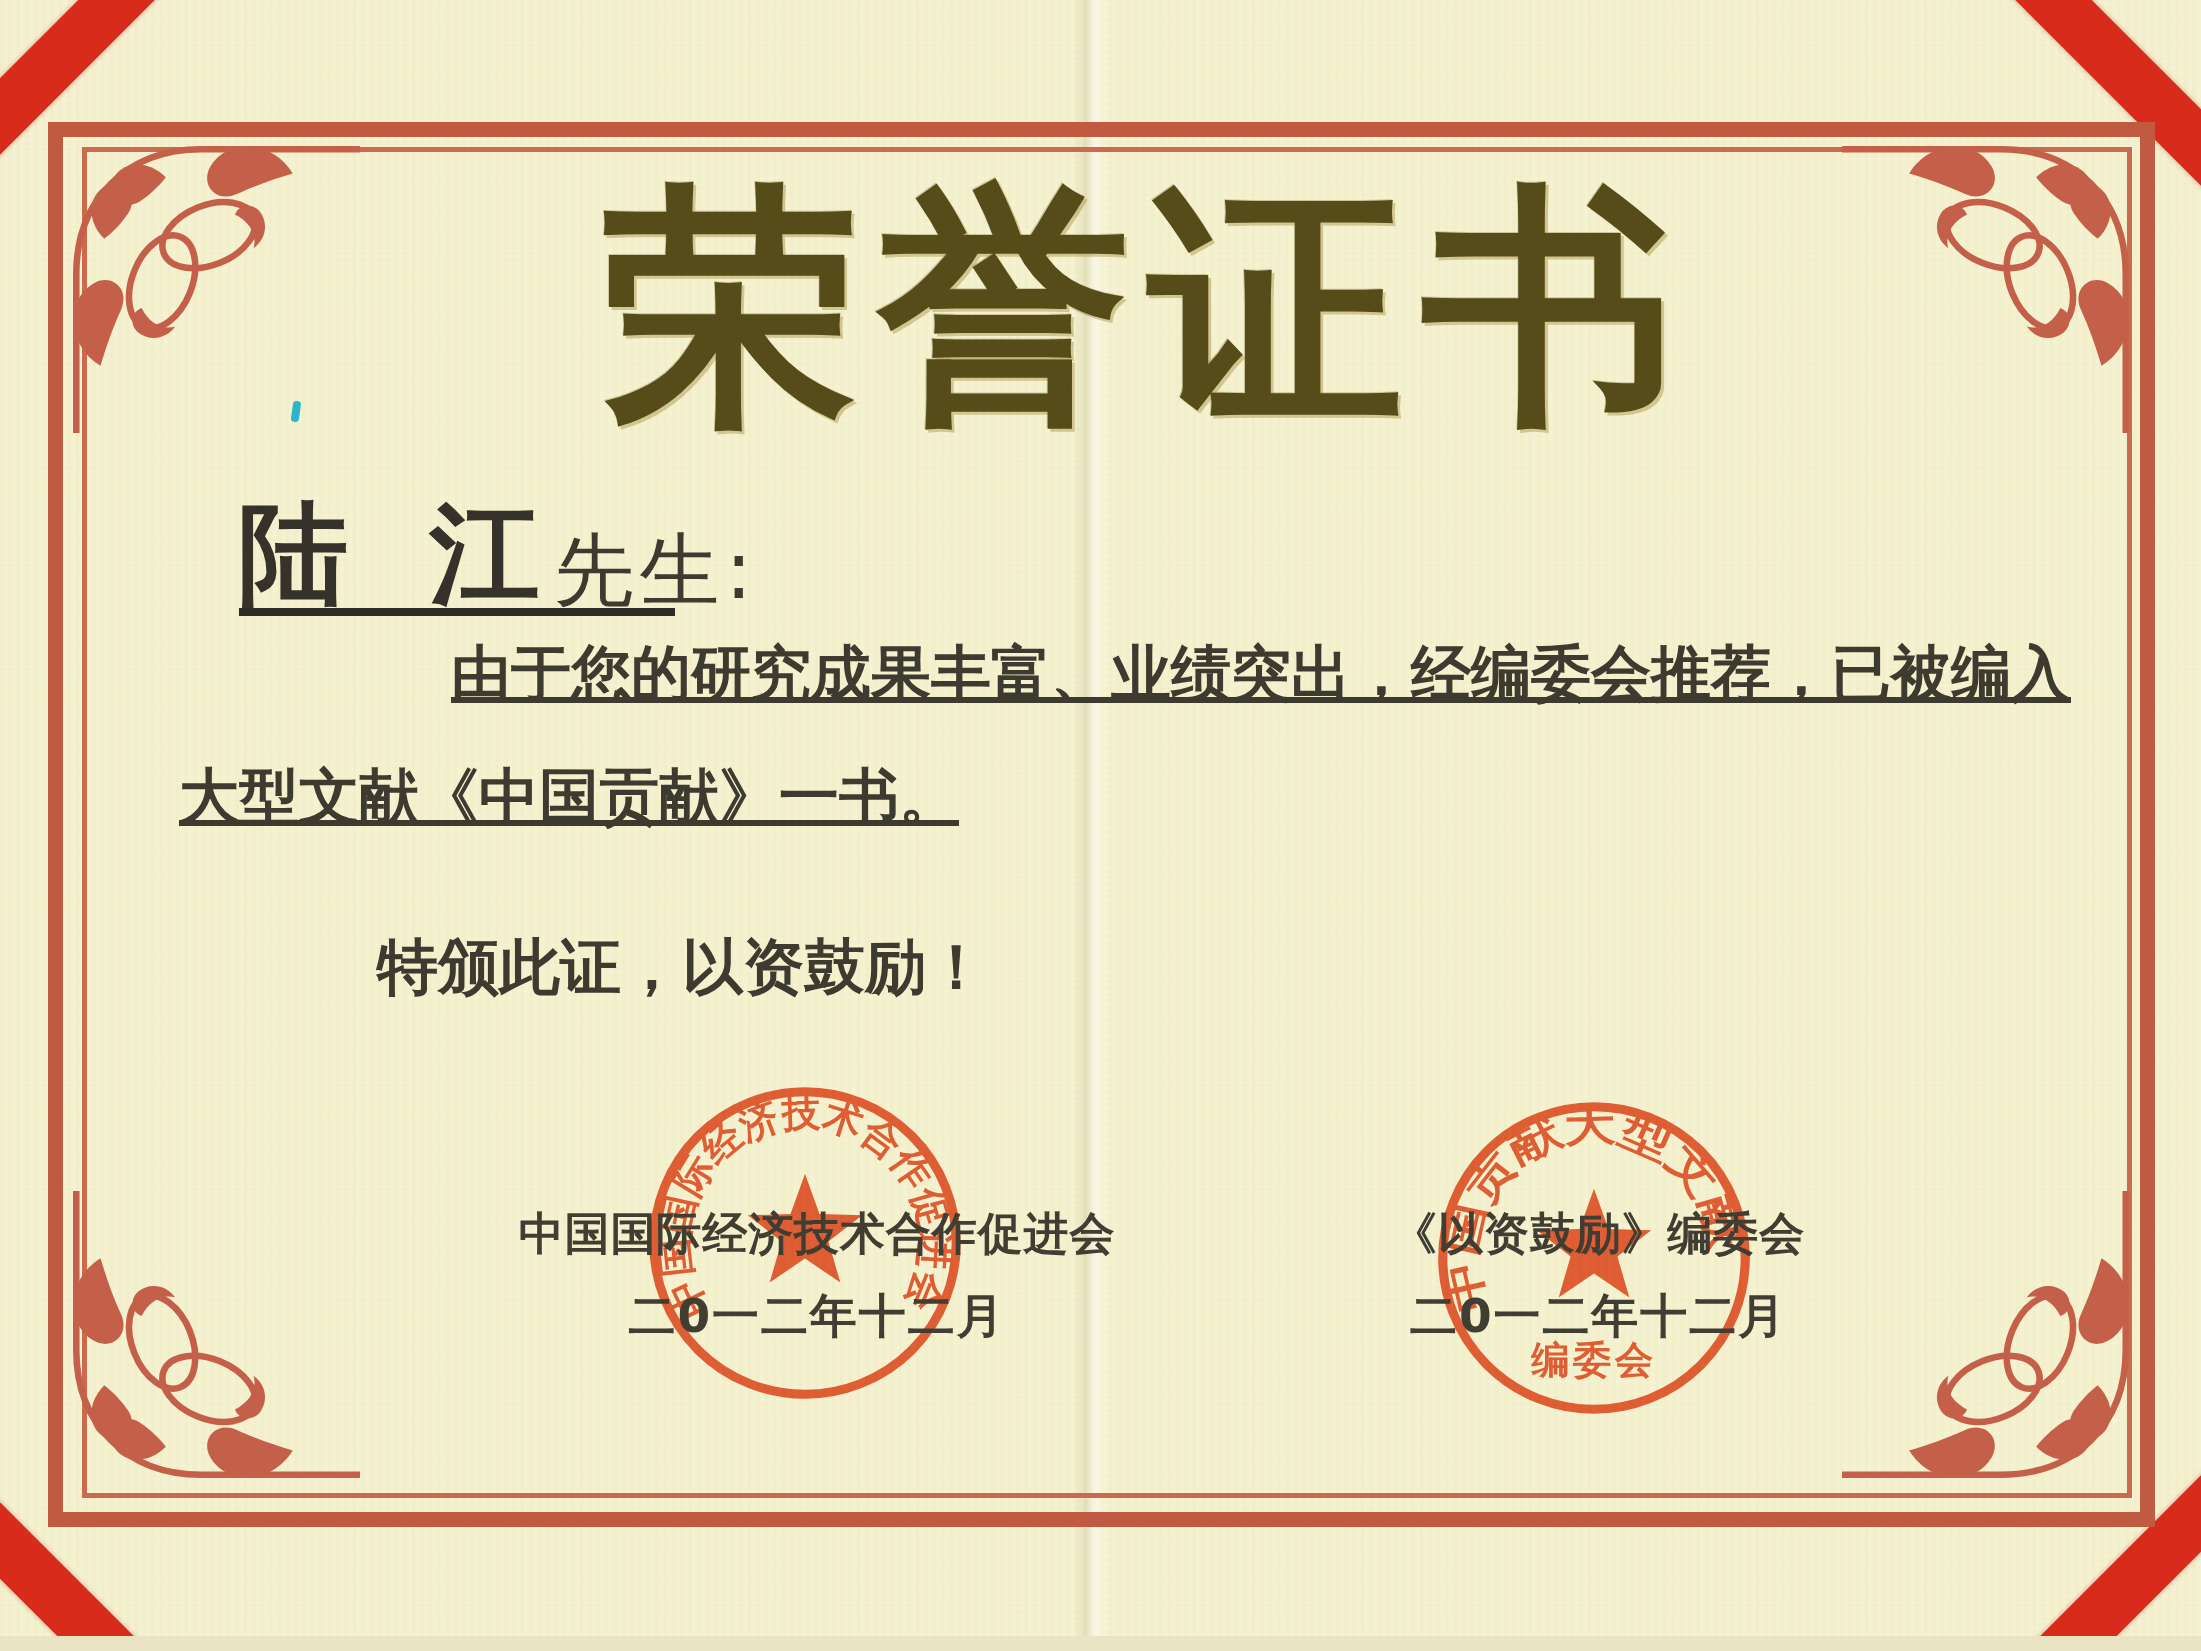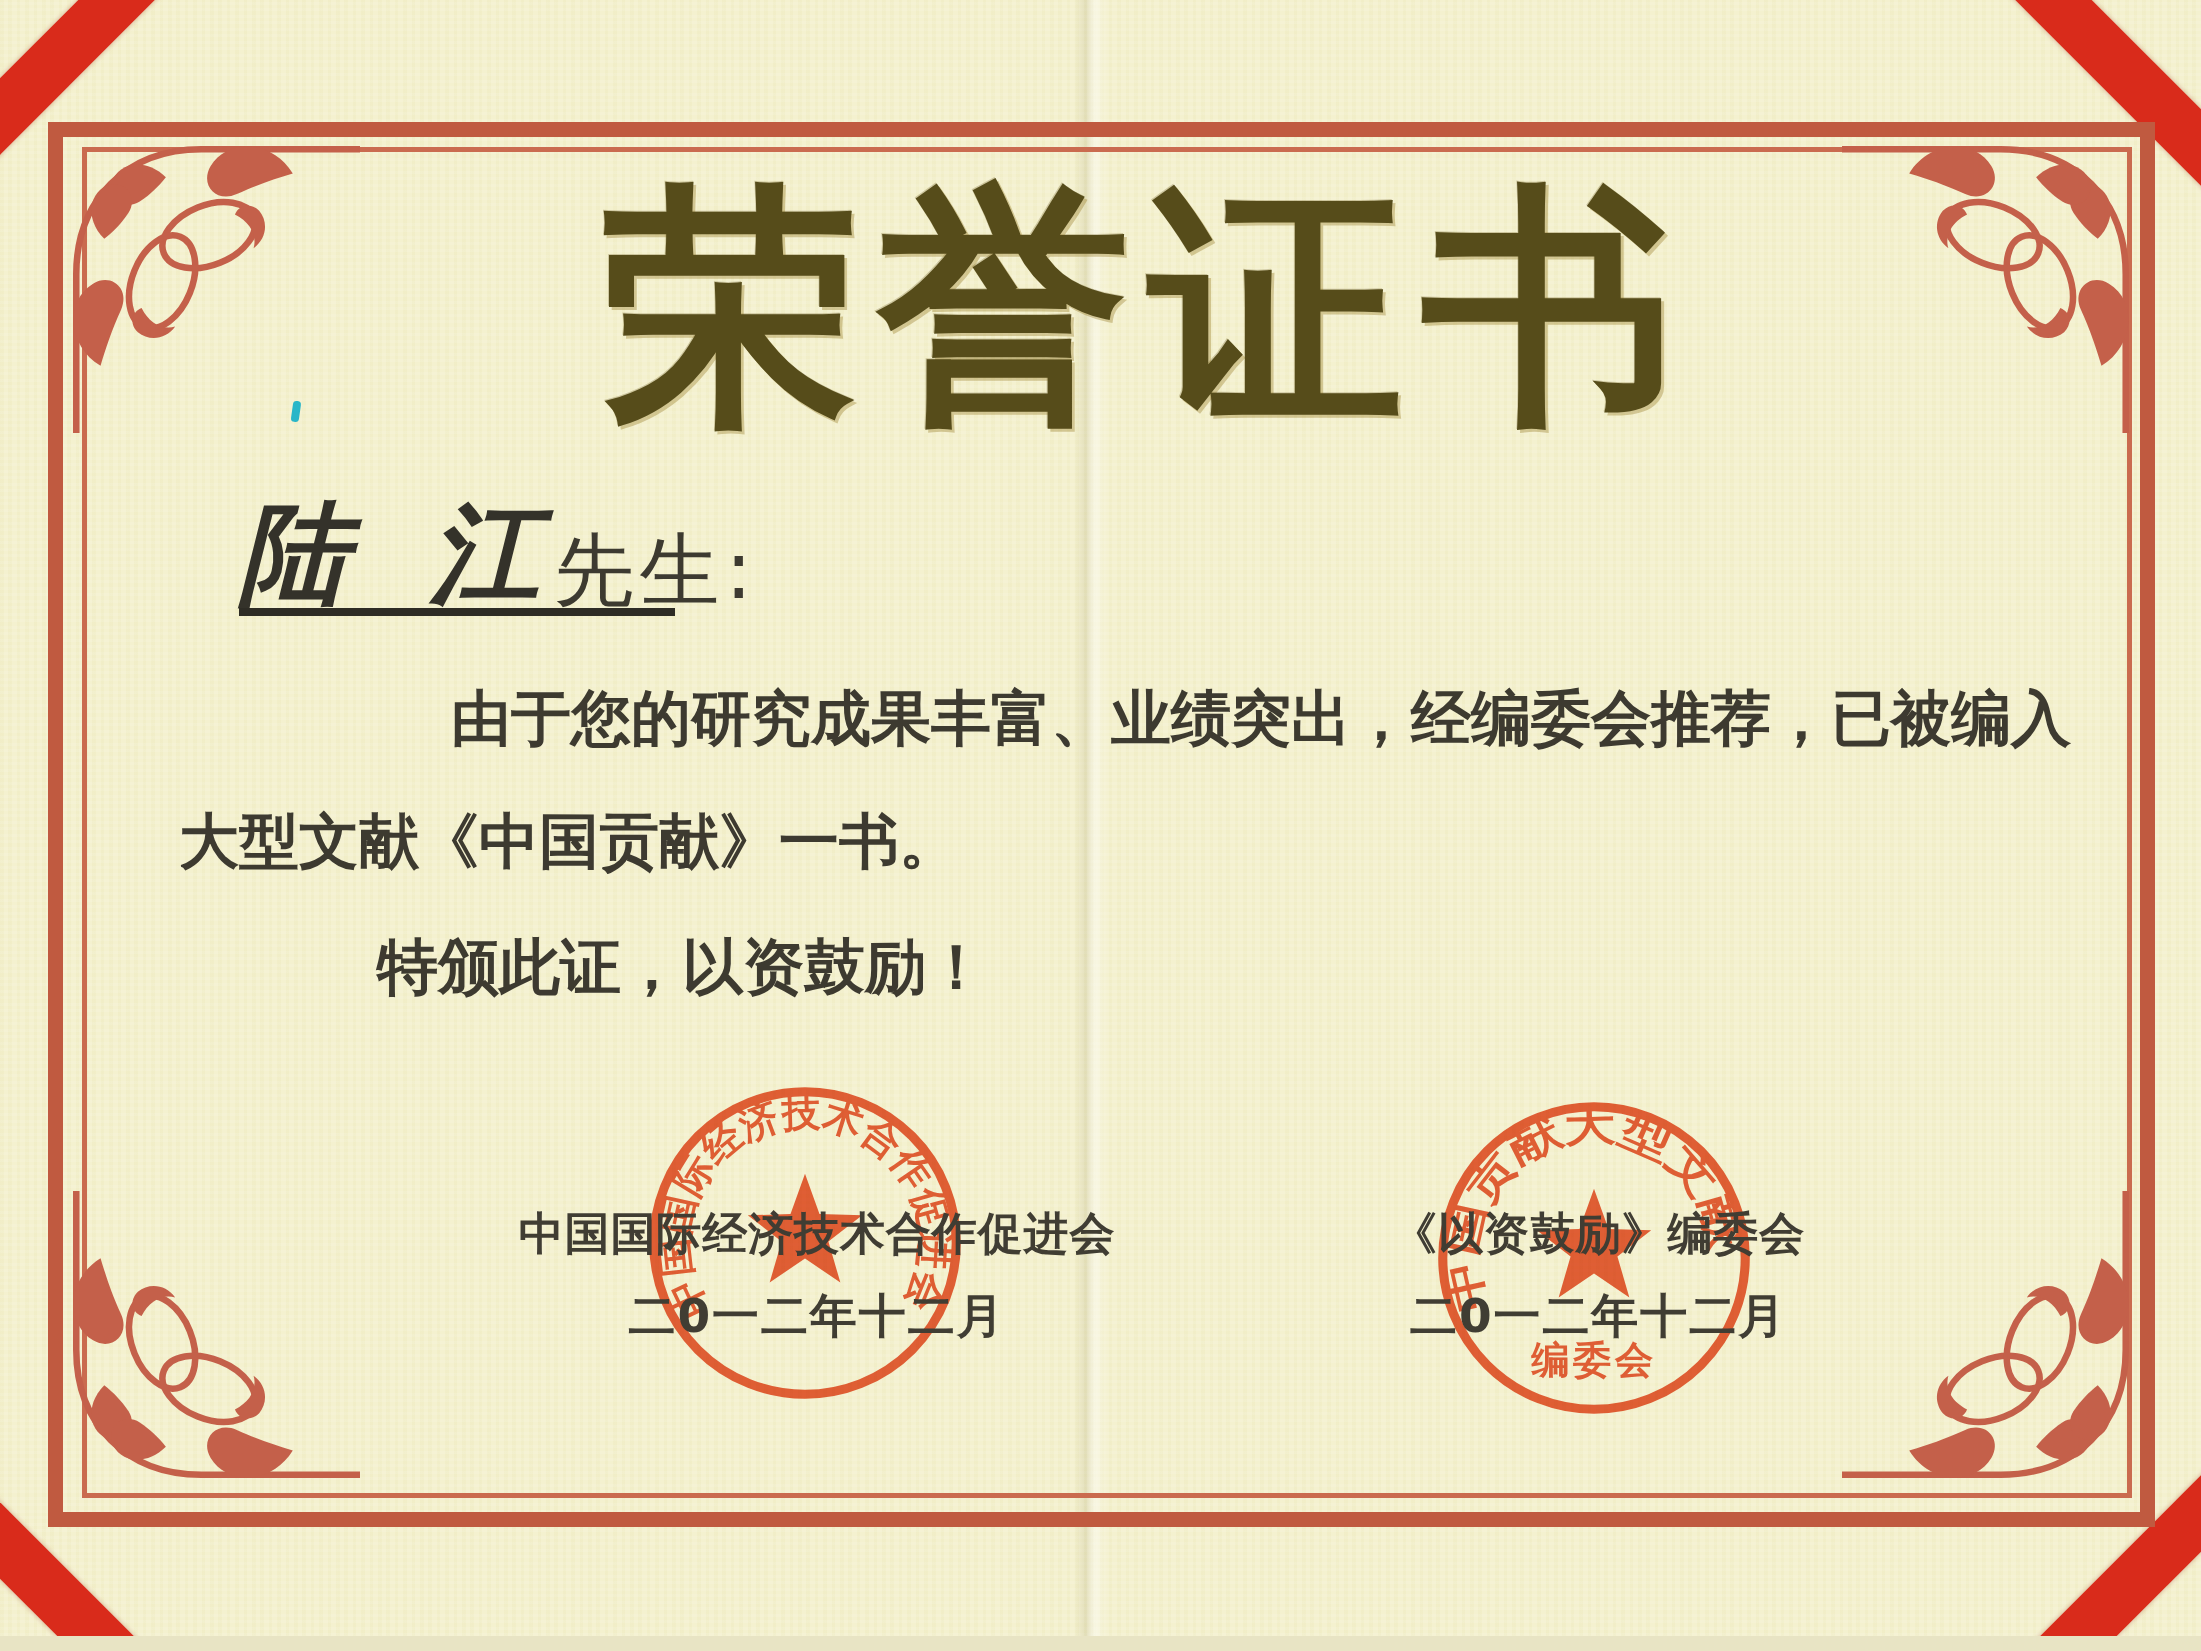--- a/index.html
+++ b/index.html
@@ -45,37 +45,38 @@
     font-weight:bold;
     font-size:254px;line-height:280px;
     letter-spacing:18.6px;
     color:#564c1a;
     text-shadow:2.8px 2.8px 0 rgba(146,118,30,0.35), -0.9px -0.9px 0 rgba(90,70,10,0.25);
     z-index:4;
   }
   .recipient-name{
     position:absolute;left:238px;top:498px;
     font-family:"DejaVu Serif", serif;
-    font-weight:900;font-style:italic;
+    font-weight:900;
     font-size:110px;line-height:112px;
     letter-spacing:5.6px;word-spacing:32px;
     color:#34322a;z-index:4;
   }
   .name-underline{position:absolute;left:239px;top:608px;width:436px;height:7.5px;background:#2e2c25;z-index:4;}
   .recipient-honorific{
     position:absolute;left:554px;top:528px;
     font-size:80px;line-height:86px;letter-spacing:5.6px;font-weight:normal;
     color:#3d3a30;z-index:4;
   }
   .body-text{
-    position:absolute;left:179px;top:657px;width:1904px;
+    position:absolute;left:179px;top:612px;width:1904px;
     font-size:60px;line-height:123px;
     text-indent:272px;
     color:#3d3a30;font-weight:bold;
     z-index:4;
+    text-decoration:underline;
   }
   .pledge{
     position:absolute;left:377px;top:929px;
     font-size:61px;line-height:75px;
     color:#3d3a30;font-weight:bold;
     z-index:4;
   }
   .signature{position:absolute;text-align:center;color:#403d33;z-index:6;}
   .signature .org{font-size:45px;line-height:52px;font-weight:bold;letter-spacing:0.9px;}
   .signature .date{font-size:47px;line-height:52px;font-weight:bold;margin-top:30px;letter-spacing:1.9px;}

